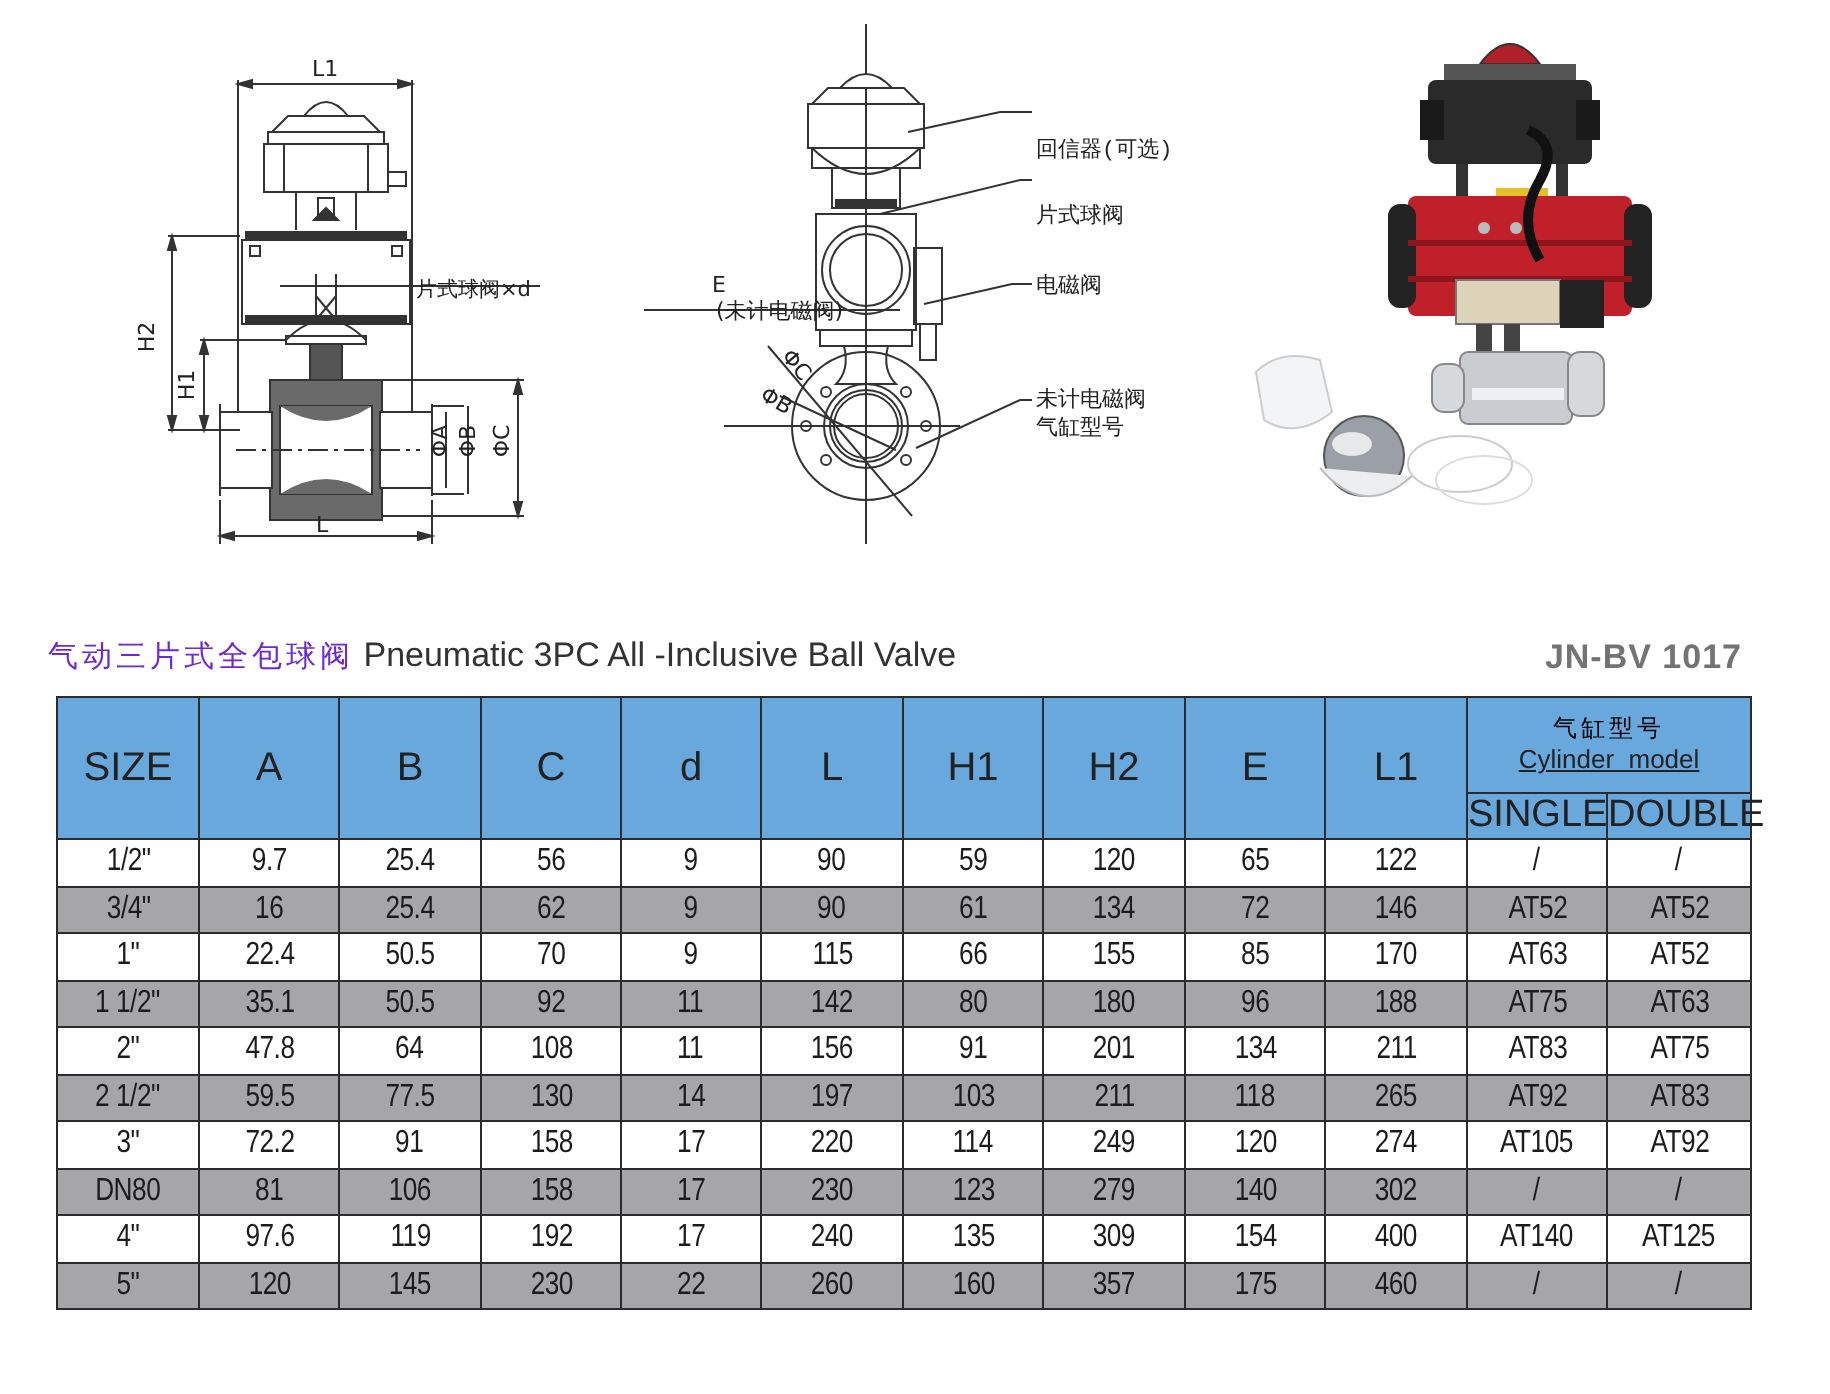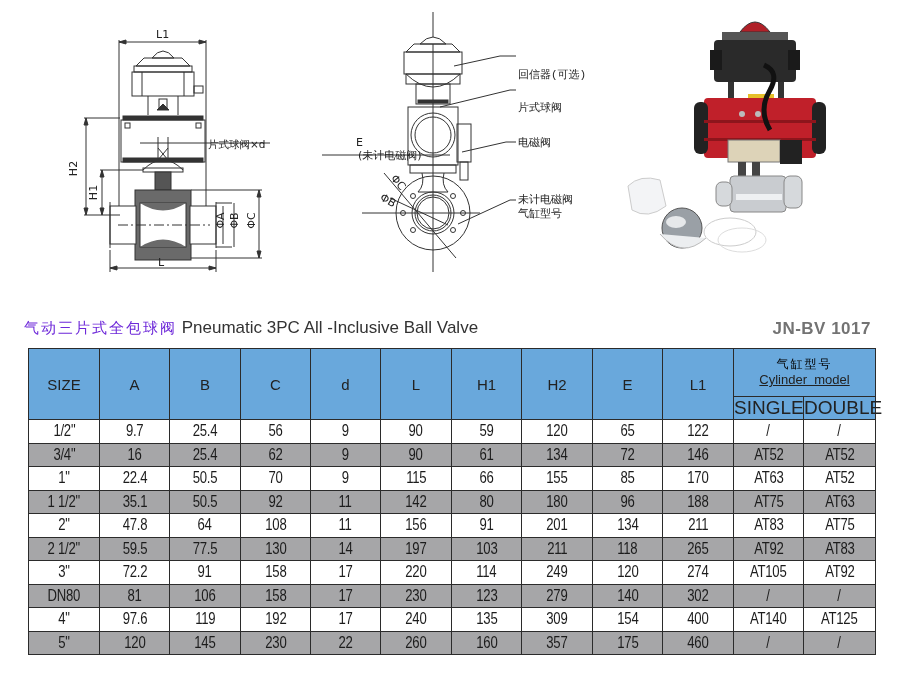--- a/index.html
+++ b/index.html
@@ -6,21 +6,21 @@
   body { width:915px; height:697px; position:relative; overflow:hidden; font-family:"Liberation Sans", "DejaVu Sans", sans-serif; color:#222; }
   .abs { position:absolute; }
   svg { position:absolute; overflow:visible; }
   .lbl { position:absolute; font-family:"DejaVu Sans", sans-serif; font-size:11px; color:#222; white-space:nowrap; }
   .title { position:absolute; left:24px; top:318px; font-size:17px; color:#333; white-space:nowrap; }
   .title .cn { font-family:"DejaVu Sans", sans-serif; font-size:15px; letter-spacing:2px; color:#6d28d9; }
   .model { position:absolute; right:44px; top:319px; font-size:17px; font-weight:bold; color:#737373; letter-spacing:0.5px; }
   table.spec { position:absolute; left:28px; top:348px; border-collapse:collapse; table-layout:fixed; width:847px; }
   table.spec th, table.spec td { border:1.5px solid #2b2b2b; text-align:center; padding:0; }
   table.spec th { background:#69a8dc; color:#222; font-weight:normal; font-family:"Liberation Sans", sans-serif; }
-  table.spec th.big { font-size:15px; height:70px; }
+  table.spec th.big { font-size:20px; height:70px; }
   table.spec th.cyl { font-size:13px; line-height:15px; height:46px; }
   table.spec th.cyl .cn { font-family:"DejaVu Sans", sans-serif; font-size:12px; color:#000000; letter-spacing:2px; }
   table.spec th.sub { font-size:19px; height:22px; }
   table.spec td { font-family:"Liberation Sans", sans-serif; font-size:16px; height:22.5px; line-height:20px; color:#1c1c1c; transform-origin:center; letter-spacing:-0.3px; }
   table.spec td span { display:inline-block; transform:scaleX(0.82); }
   table.spec tr.odd td { background:#ffffff; }
   table.spec tr.even td { background:#a6a6a8; }
 </style>
 </head>
 <body>

